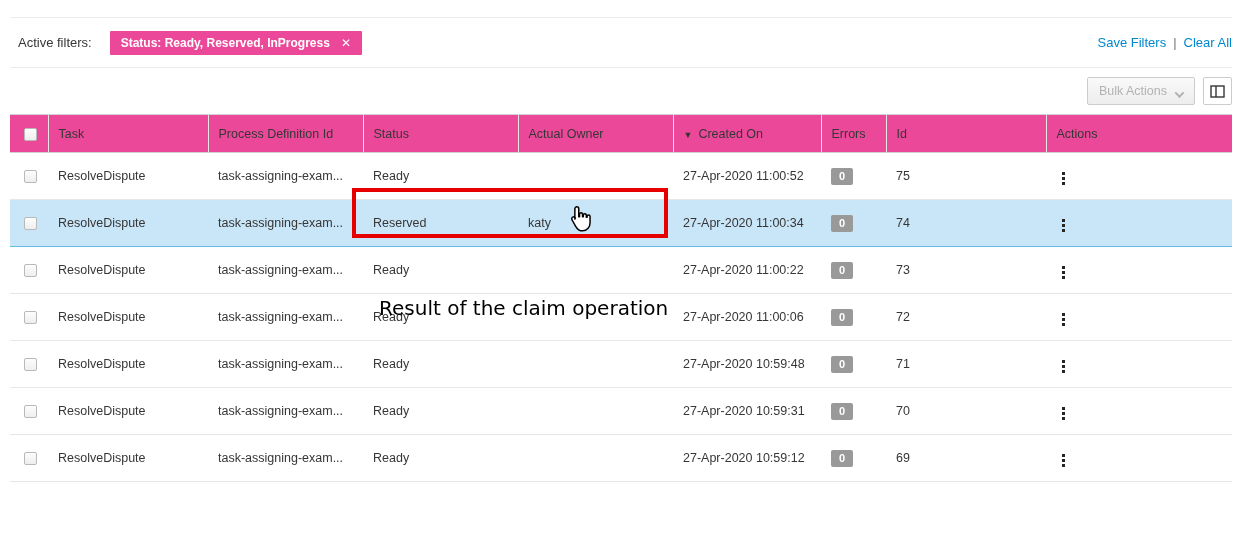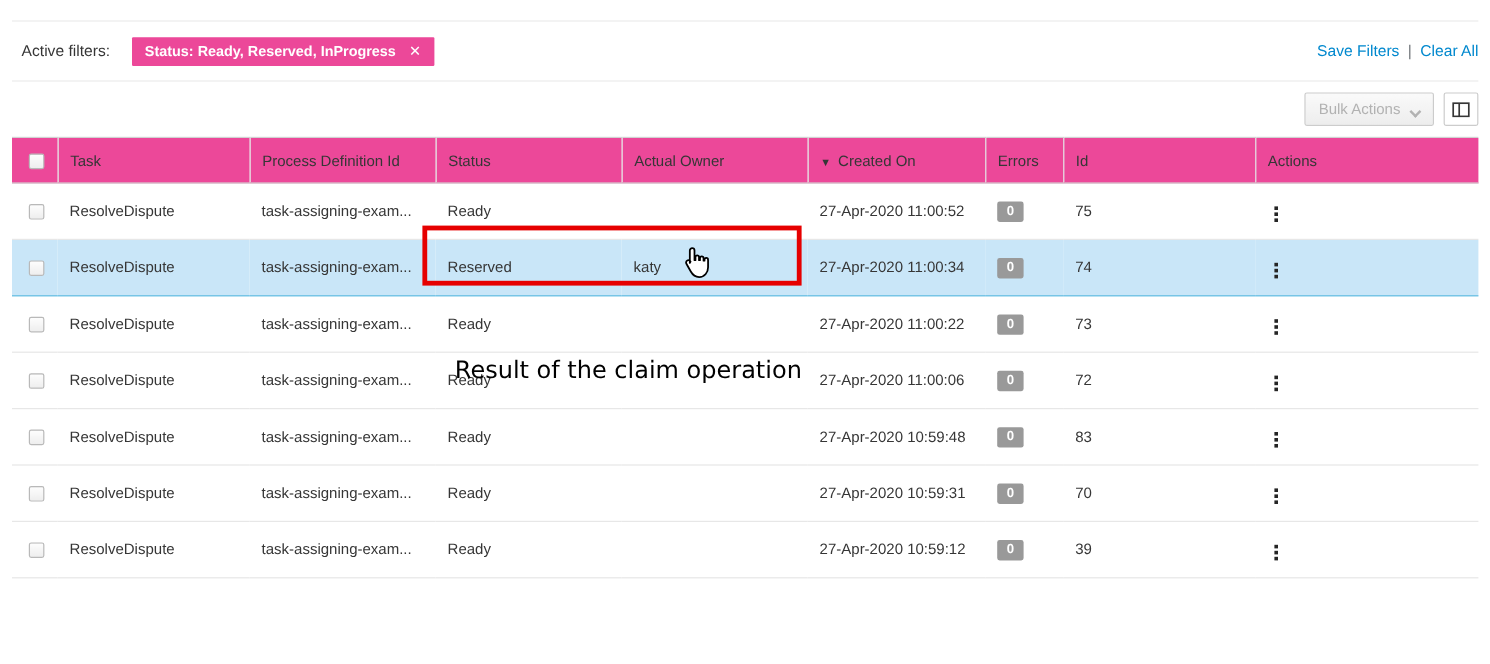--- a/index.html
+++ b/index.html
@@ -208,21 +208,21 @@
             </span></td>
       </tr>
       <tr>
         <td class="cell-check"><span class="checkbox"></span></td>
         <td>ResolveDispute</td>
         <td>task-assigning-exam...</td>
         <td>Ready</td>
         <td></td>
         <td>27-Apr-2020 10:59:48</td>
         <td><span class="badge">0</span></td>
-        <td>83</td>
+        <td>71</td>
         <td class="td-actions"><span class="kebab">
               <i></i>
               <i></i>
               <i></i>
             </span></td>
       </tr>
       <tr>
         <td class="cell-check"><span class="checkbox"></span></td>
         <td>ResolveDispute</td>
         <td>task-assigning-exam...</td>
@@ -238,21 +238,21 @@
             </span></td>
       </tr>
       <tr>
         <td class="cell-check"><span class="checkbox"></span></td>
         <td>ResolveDispute</td>
         <td>task-assigning-exam...</td>
         <td>Ready</td>
         <td></td>
         <td>27-Apr-2020 10:59:12</td>
         <td><span class="badge">0</span></td>
-        <td>39</td>
+        <td>69</td>
         <td class="td-actions"><span class="kebab">
               <i></i>
               <i></i>
               <i></i>
             </span></td>
       </tr>
     </tbody>
   </table>
 
 

